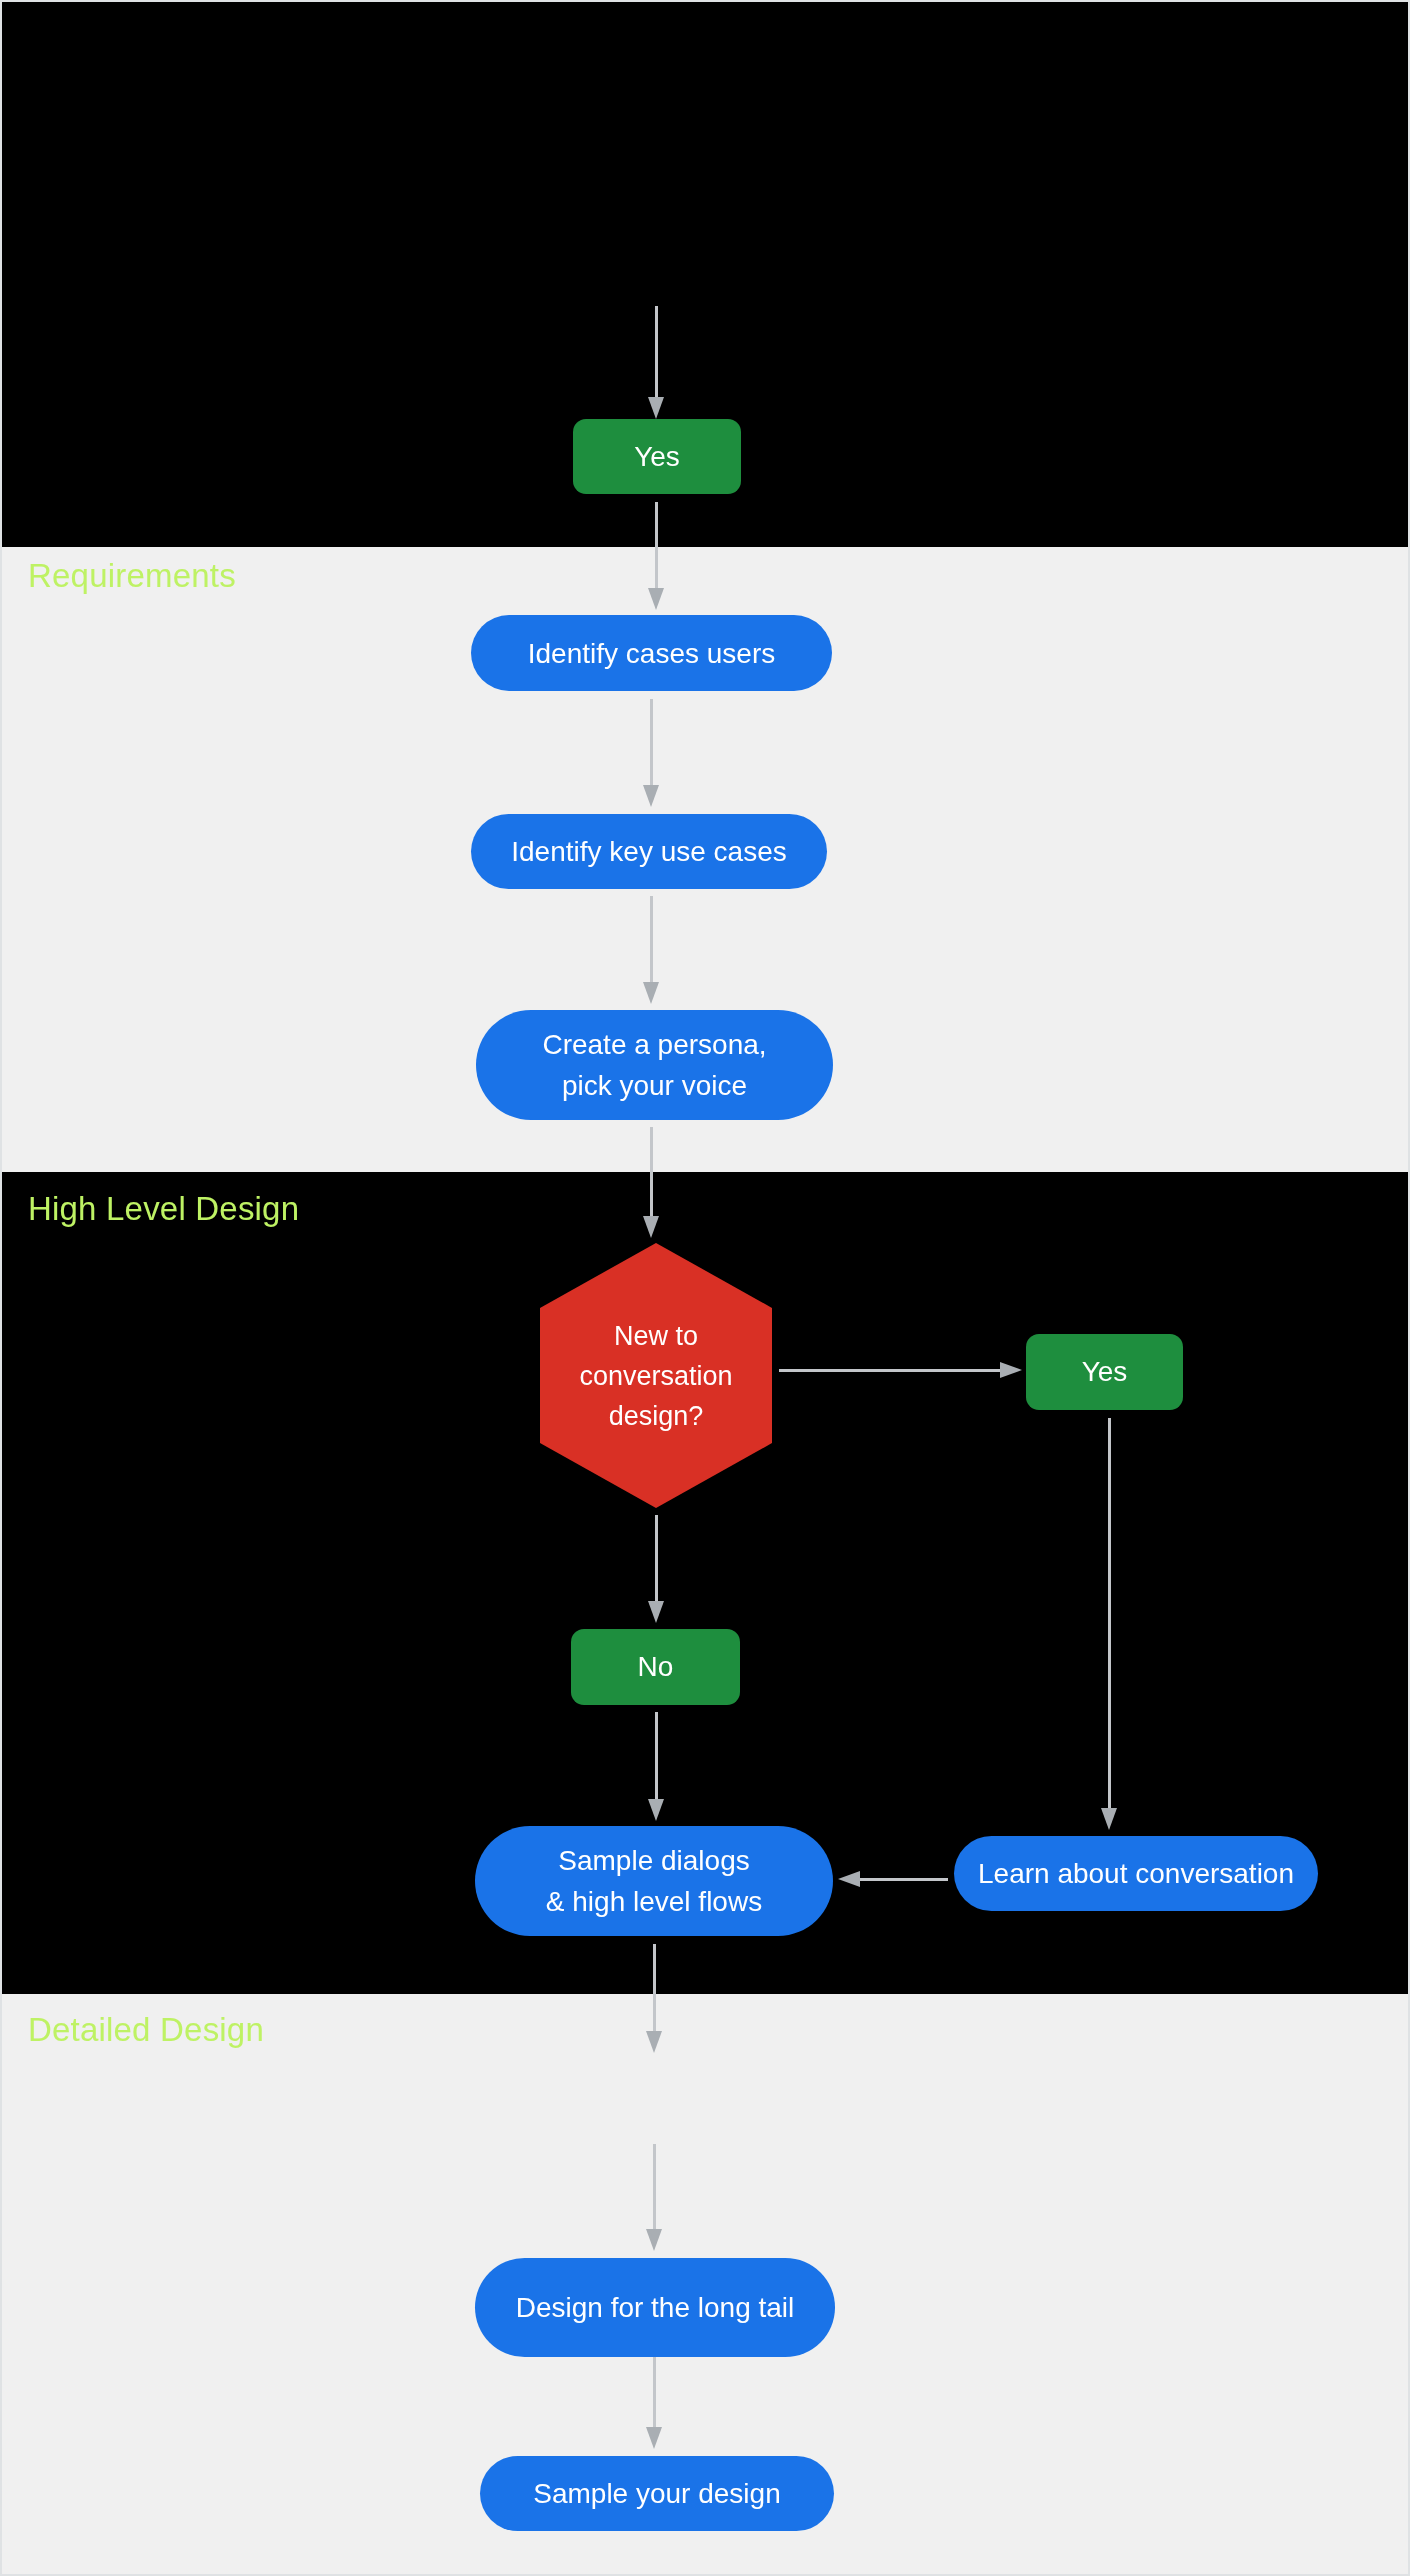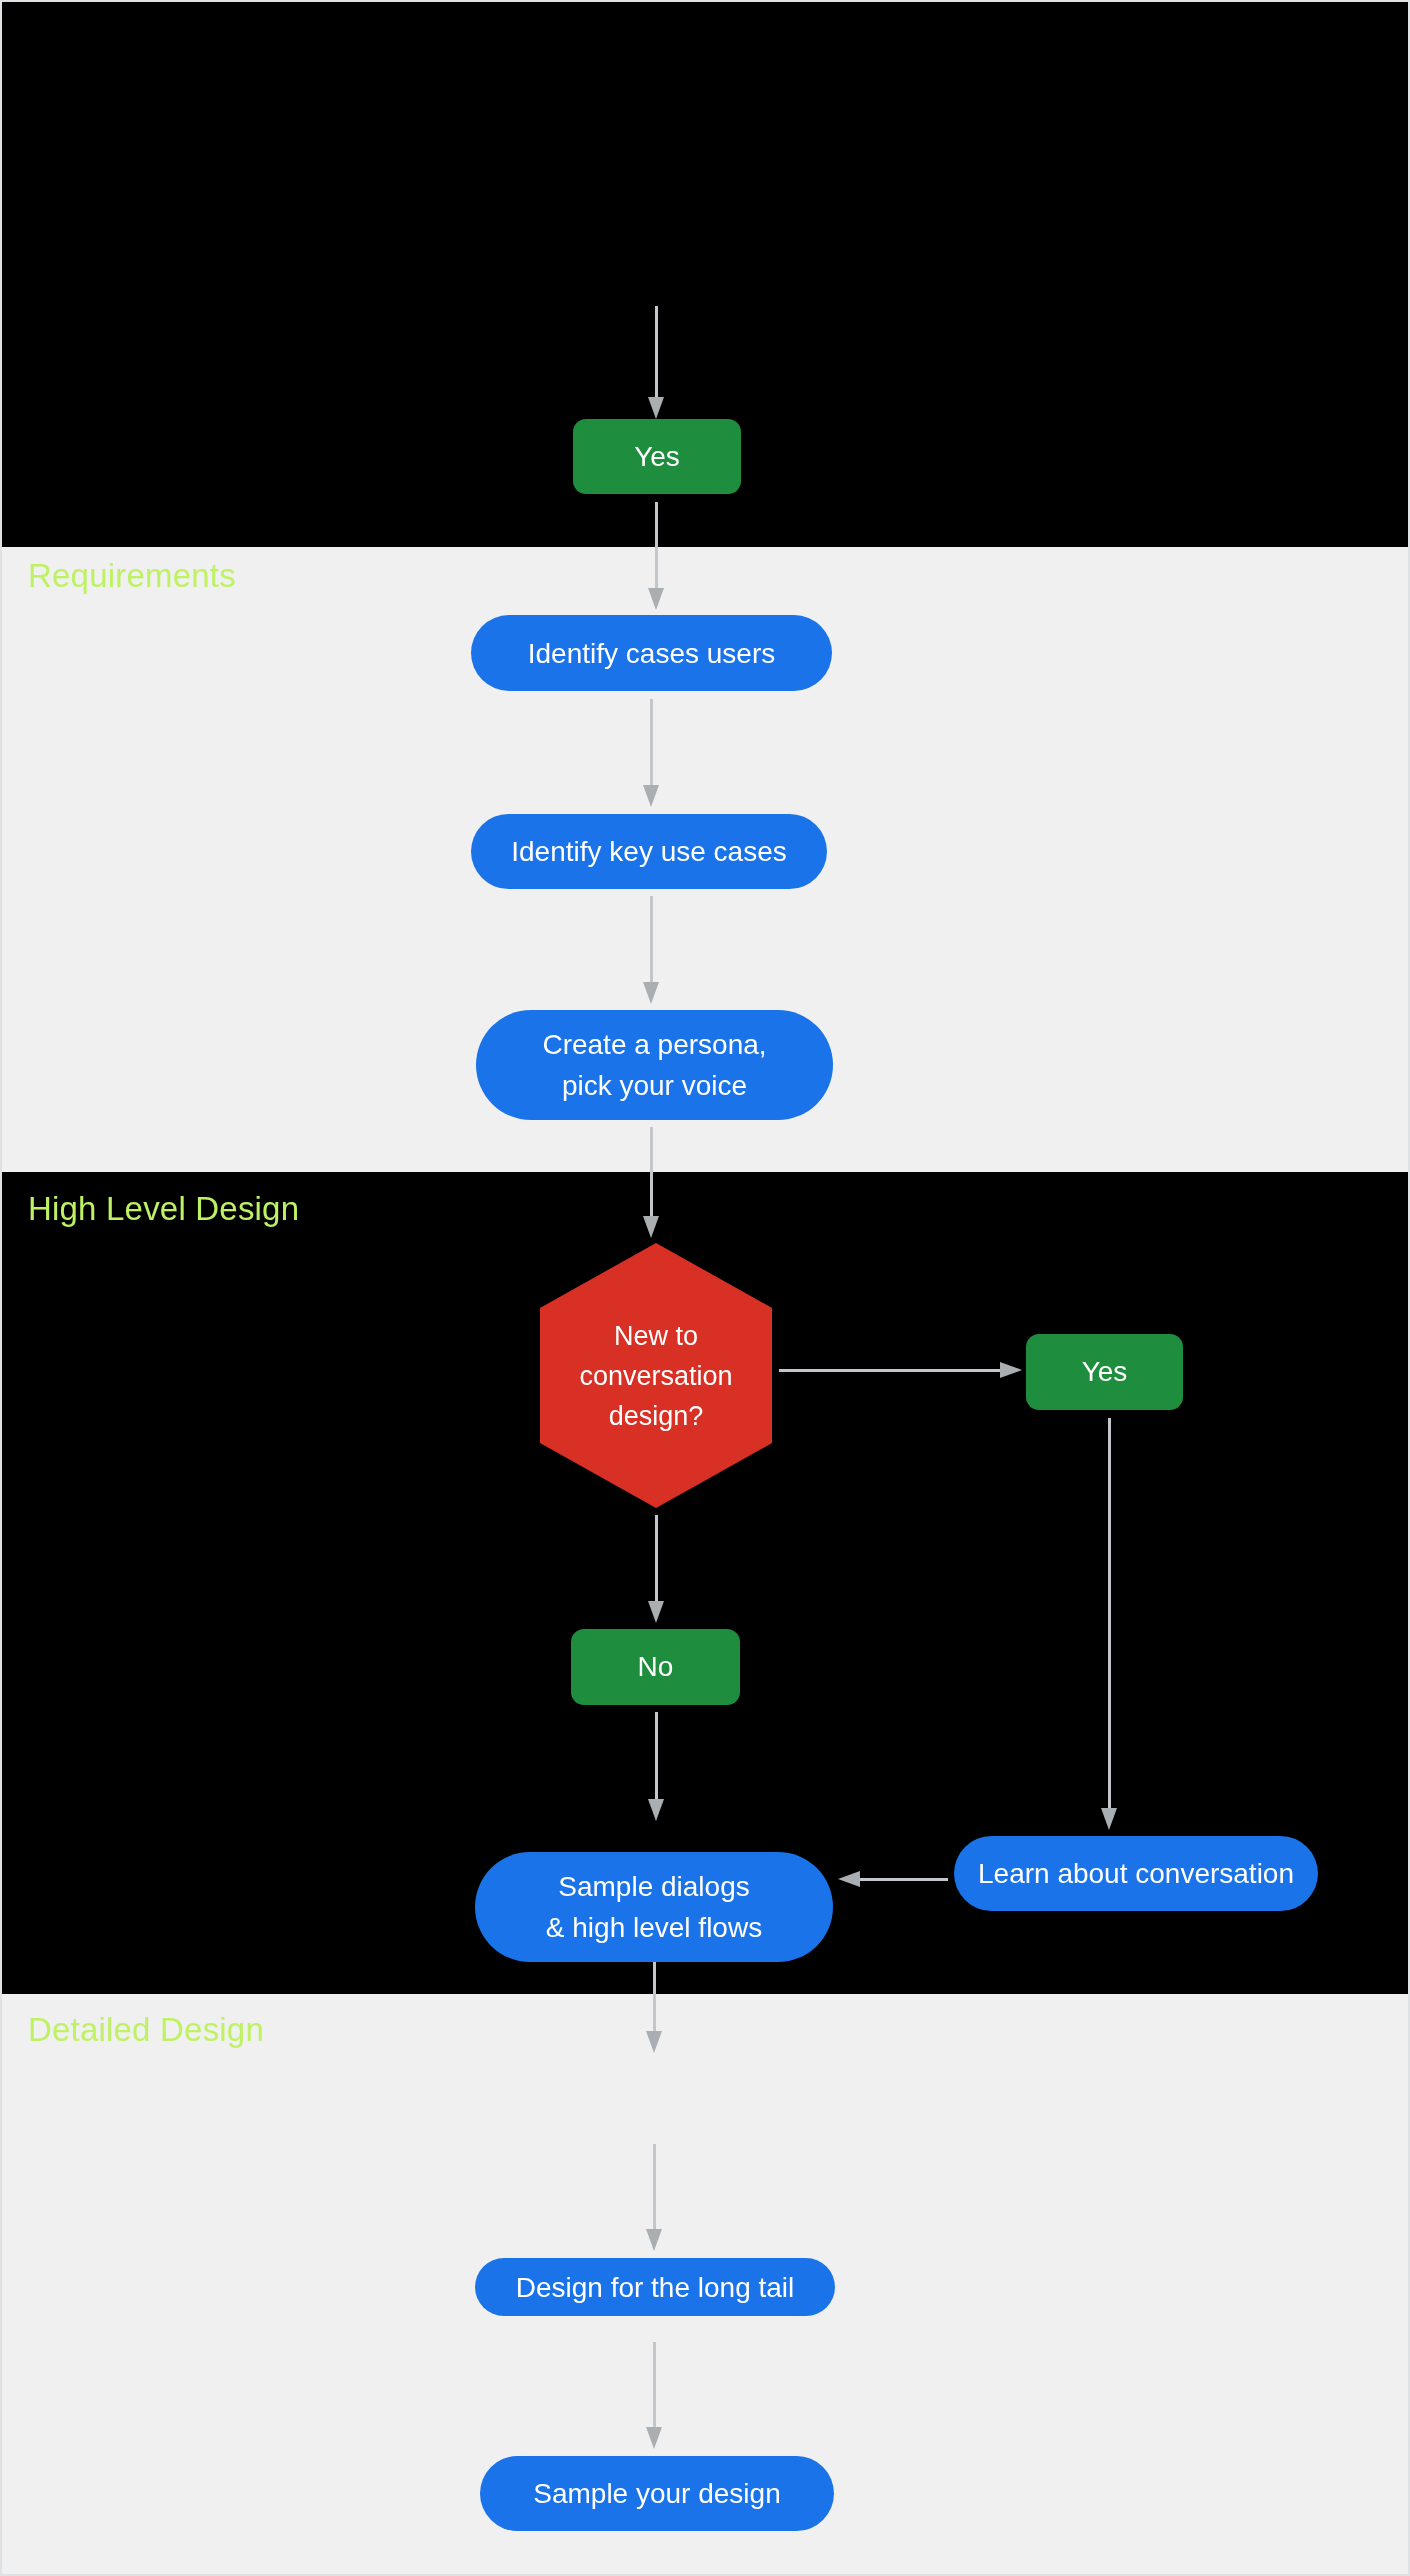--- a/index.html
+++ b/index.html
@@ -40,24 +40,24 @@
   .btn{background:#1E8E3E;border-radius:13px;font-size:28px;}
 
   #hex1{left:540px;top:32px;width:232px;height:266px;}
   #yes1{left:573px;top:419px;width:168px;height:75px;}
   #p1{left:471px;top:615px;width:361px;height:76px;}
   #p2{left:471px;top:814px;width:356px;height:75px;}
   #p3{left:476px;top:1010px;width:357px;height:110px;}
   #hex2{left:540px;top:1243px;width:232px;height:265px;}
   #yes2{left:1026px;top:1334px;width:157px;height:76px;}
   #no1{left:571px;top:1629px;width:169px;height:76px;}
-  #p4{left:475px;top:1826px;width:358px;height:110px;margin-top:26px;}
+  #p4{left:475px;top:1826px;width:358px;height:110px;}
   #p5{left:954px;top:1836px;width:364px;height:75px;}
   #p6{left:475px;top:2061px;width:360px;height:75px;}
-  #p7{left:475px;top:2258px;width:360px;height:58px;}
+  #p7{left:475px;top:2258px;width:360px;height:99px;}
   #p8{left:480px;top:2456px;width:354px;height:75px;}
 
   .arrow-v{position:absolute;width:16.7px;display:flex;flex-direction:column;align-items:center;z-index:5;}
   .arrow-v .line{flex:1;width:2.8px;background:#C3C6CA;}
   .arrow-v .head{width:0;height:0;border-left:8.4px solid transparent;border-right:8.4px solid transparent;border-top:22px solid #A9AEB3;}
   .arrow-h{position:absolute;height:16.7px;display:flex;flex-direction:row;align-items:center;z-index:5;}
   .arrow-h .line{flex:1;height:2.8px;background:#C3C6CA;}
   .arrow-h .head-right{width:0;height:0;border-top:8.4px solid transparent;border-bottom:8.4px solid transparent;border-left:22px solid #A9AEB3;}
   .arrow-h .head-left{width:0;height:0;border-top:8.4px solid transparent;border-bottom:8.4px solid transparent;border-right:22px solid #A9AEB3;}
 

